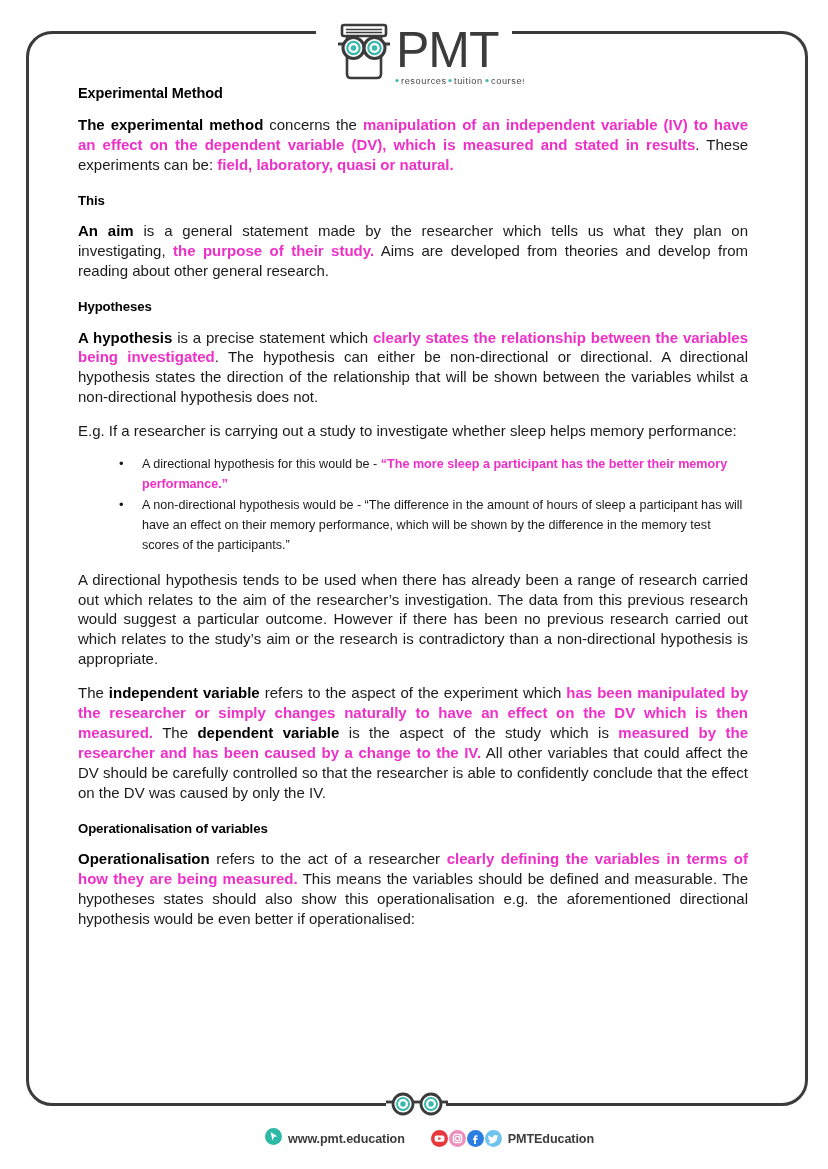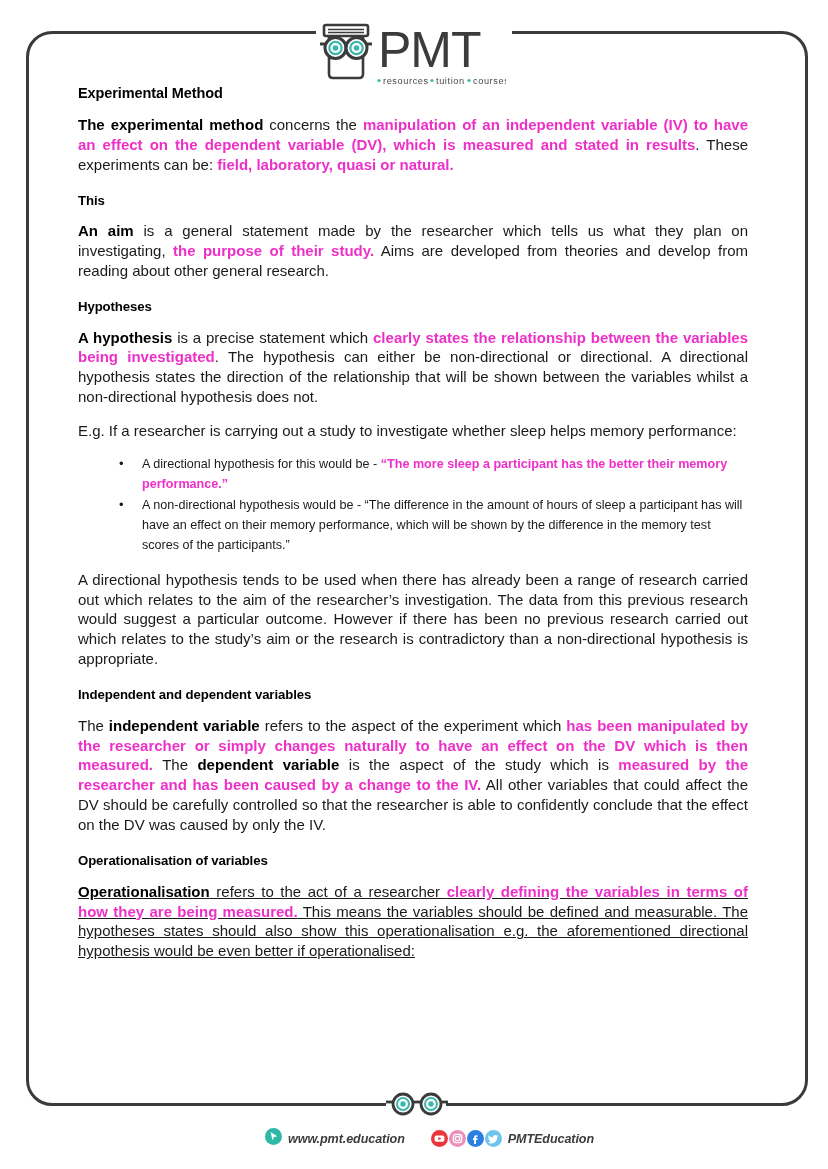--- a/index.html
+++ b/index.html
@@ -42,21 +42,21 @@
     left: 386px;
     top: 1096px;
     width: 60px;
     height: 18px;
     background: #ffffff;
   }
 
   
   .logo {
     position: absolute;
-    left: 310px;
+    left: 328px;
     top: 20px;
     width: 196px;
     height: 70px;
   }
   .logo svg { display: block; }
 
   
   .content {
     position: absolute;
     left: 78px;
@@ -81,21 +81,21 @@
     letter-spacing: -0.1px;
   }
   p.body-text {
     font-size: 15px;
     line-height: 19.9px;
     color: #1a1a1a;
     margin: 0 0 14px 0;
     text-align: justify;
     text-justify: inter-word;
   }
-  p.body-text:last-child { margin-bottom: 0; text-decoration: underline; }
+  p.body-text:last-child { margin-bottom: 0; }
 
   b, strong { font-weight: bold; color: #000; }
   .hl {
     color: #ee2fc8;
     font-weight: bold;
   }
 
   ul.bullets {
     margin: 0 0 14px 0;
     padding: 0 0 0 50px;
@@ -128,21 +128,20 @@
     height: 26px;
   }
 
   
   .footer {
     position: absolute;
     left: 0;
     top: 1128px;
     width: 813px;
     height: 30px;
-    font-style: italic;
   }
   .footer-center {
     position: absolute;
     left: 265px;
     top: 0;
     display: flex;
     align-items: center;
     gap: 26px;
   }
   .footer-group {
@@ -222,21 +221,20 @@
 
   <p class="body-text">E.g.   If a researcher is carrying out a study to investigate whether sleep helps memory performance:</p>
 
   <ul class="bullets">
     <li><span>A directional hypothesis for this would be - </span><span class="hl">“The more sleep a participant has the better their memory performance.”</span></li>
     <li><span>A non-directional hypothesis would be - “The difference in the amount of hours of sleep a participant has will have an effect on their memory performance, which will be shown by the difference in the memory test scores of the participants.”</span></li>
   </ul>
 
   <p class="body-text">A directional hypothesis tends to be used when there has already been a range of research carried out which relates to the aim of the researcher’s investigation. The data from this previous research would suggest a particular outcome. However if there has been no previous research carried out which relates to the study’s aim or the research is contradictory than a non-directional hypothesis is appropriate.</p>
 
-  <h3 class="sub-heading">Independent and dependent variables</h3>
 
   <p class="body-text"><span>The </span><b>independent variable</b><span> refers to the aspect of the experiment which </span><span class="hl">has been manipulated by the researcher or simply changes naturally to have an effect on the DV which is then measured.</span><span> The </span><b>dependent variable</b><span> is the aspect of the study which is </span><span class="hl">measured by the researcher and has been caused by a change to the IV.</span><span>  All other variables that could affect the DV should be carefully controlled so that the researcher is able to confidently conclude that the effect on the DV was caused by only the IV.</span></p>
 
 
   <h3 class="sub-heading">Operationalisation of variables</h3>
 
   <p class="body-text"><b>Operationalisation</b><span> refers to the act of a researcher </span><span class="hl">clearly defining the variables in terms of how they are being measured.</span><span> This means the variables should be defined and measurable. The hypotheses states should also show this operationalisation e.g. the aforementioned directional hypothesis would be even better if operationalised:</span></p>
 
 </div>
 

